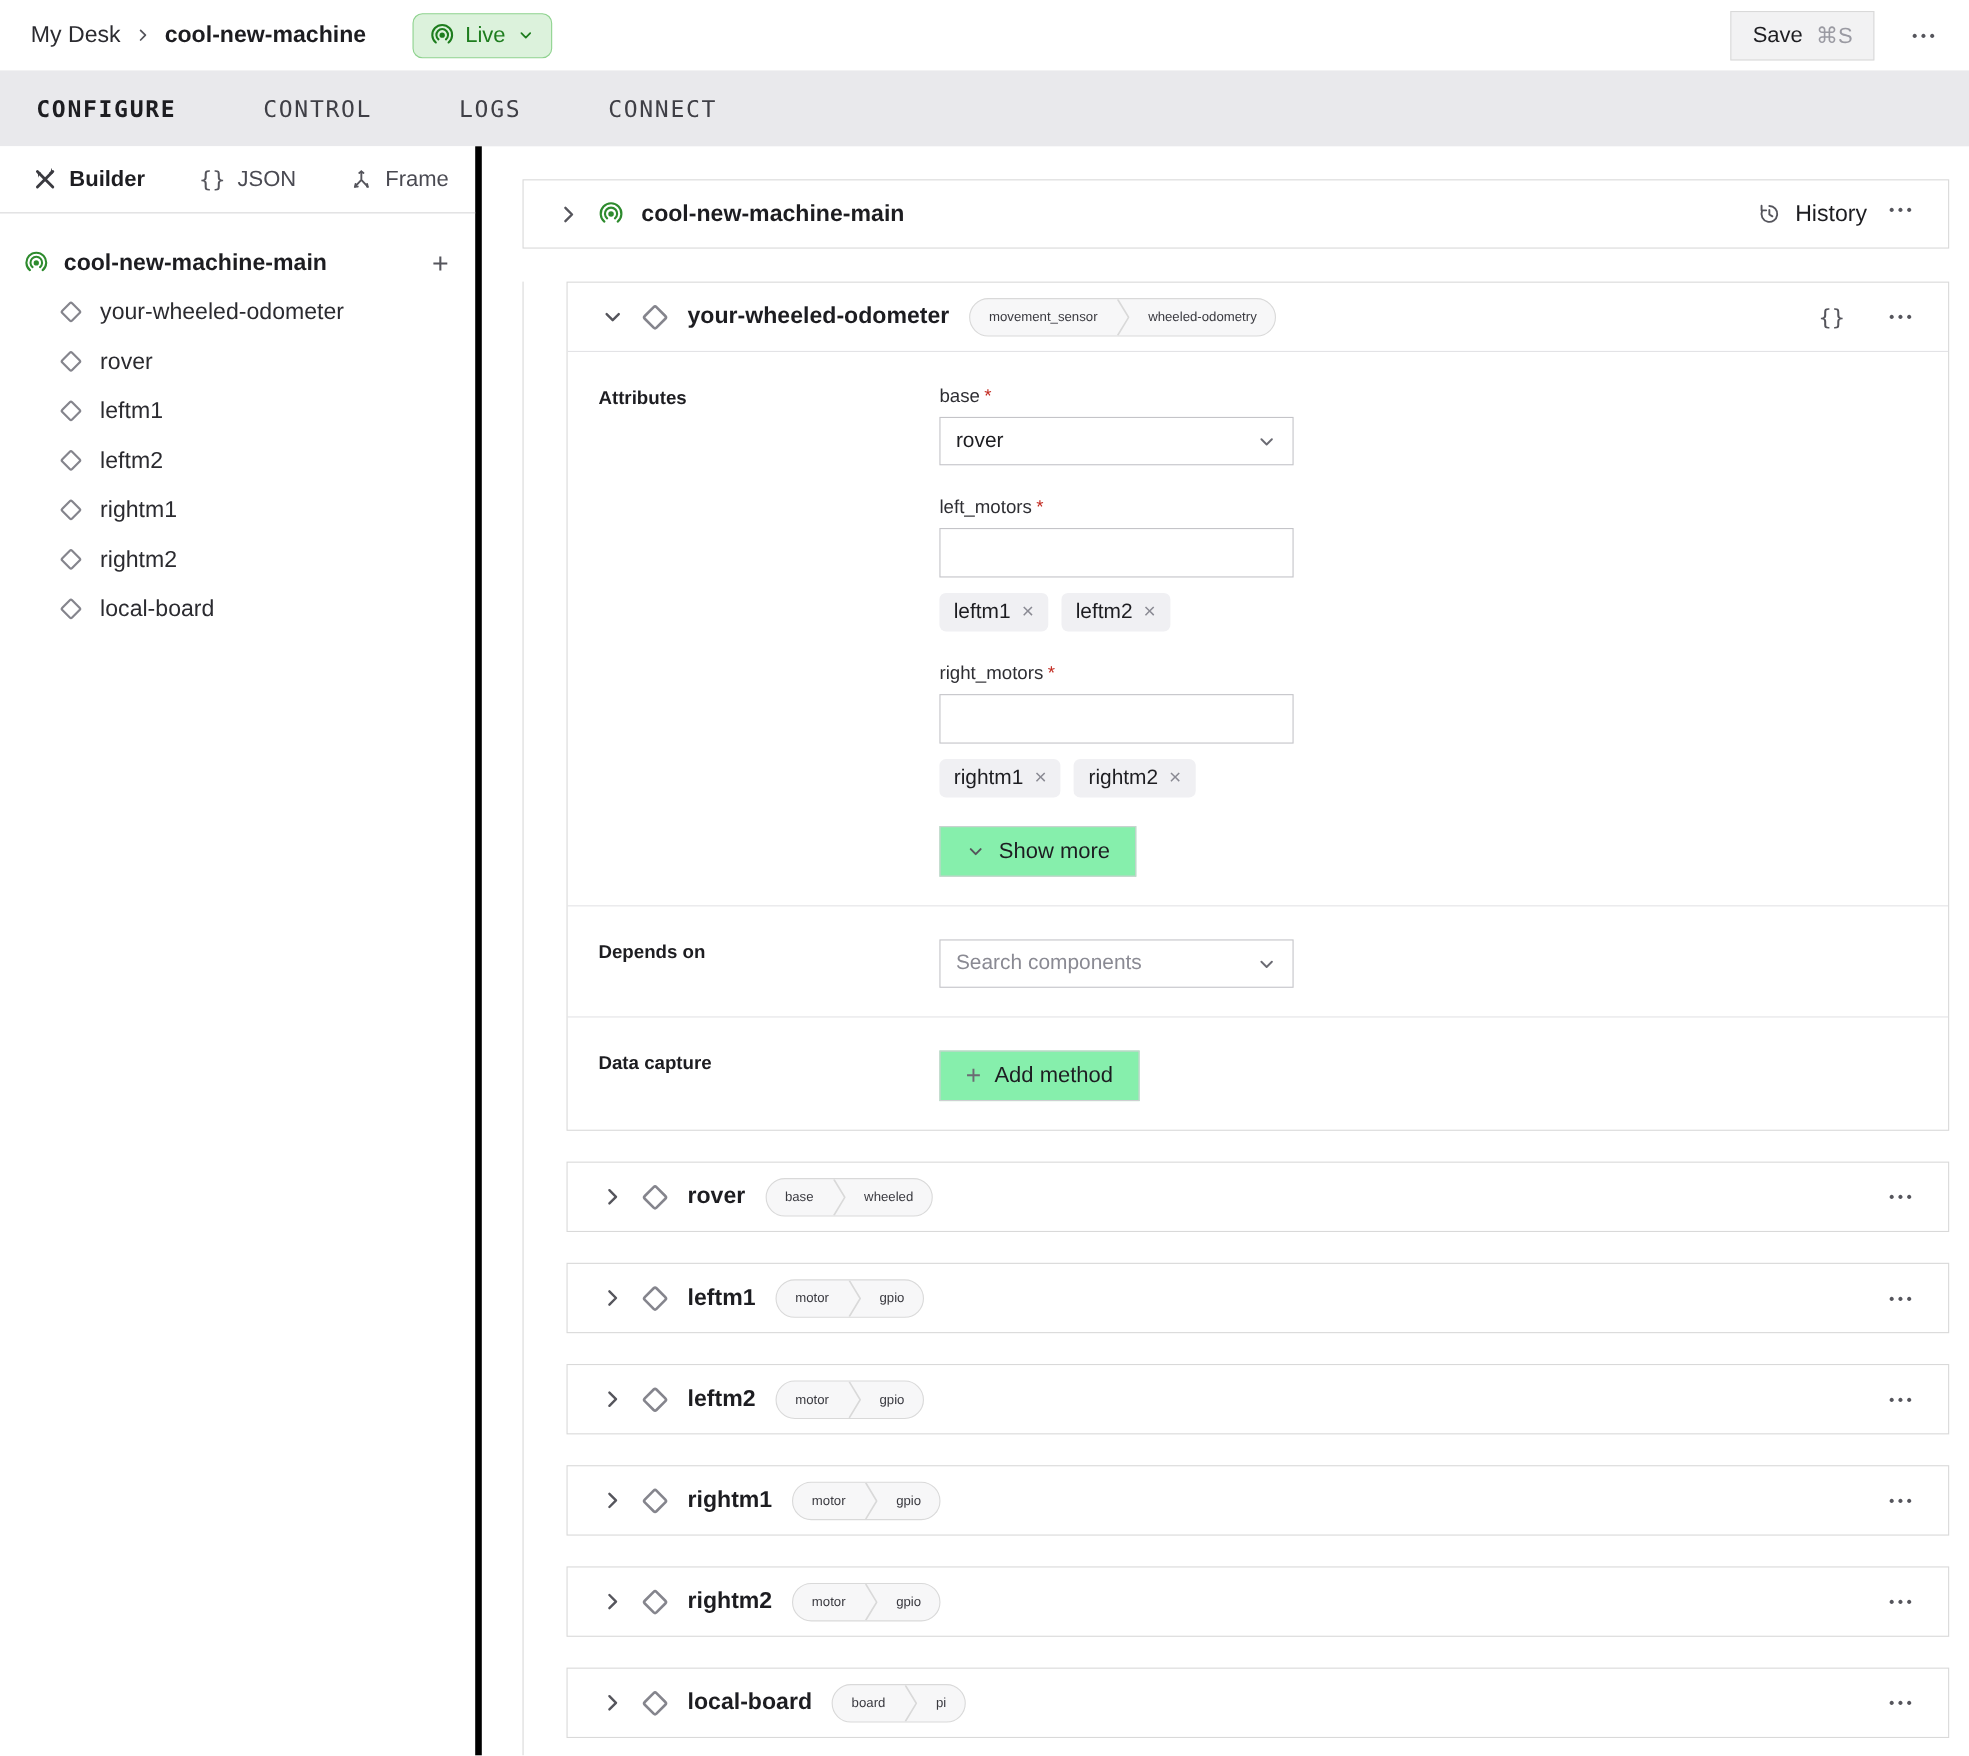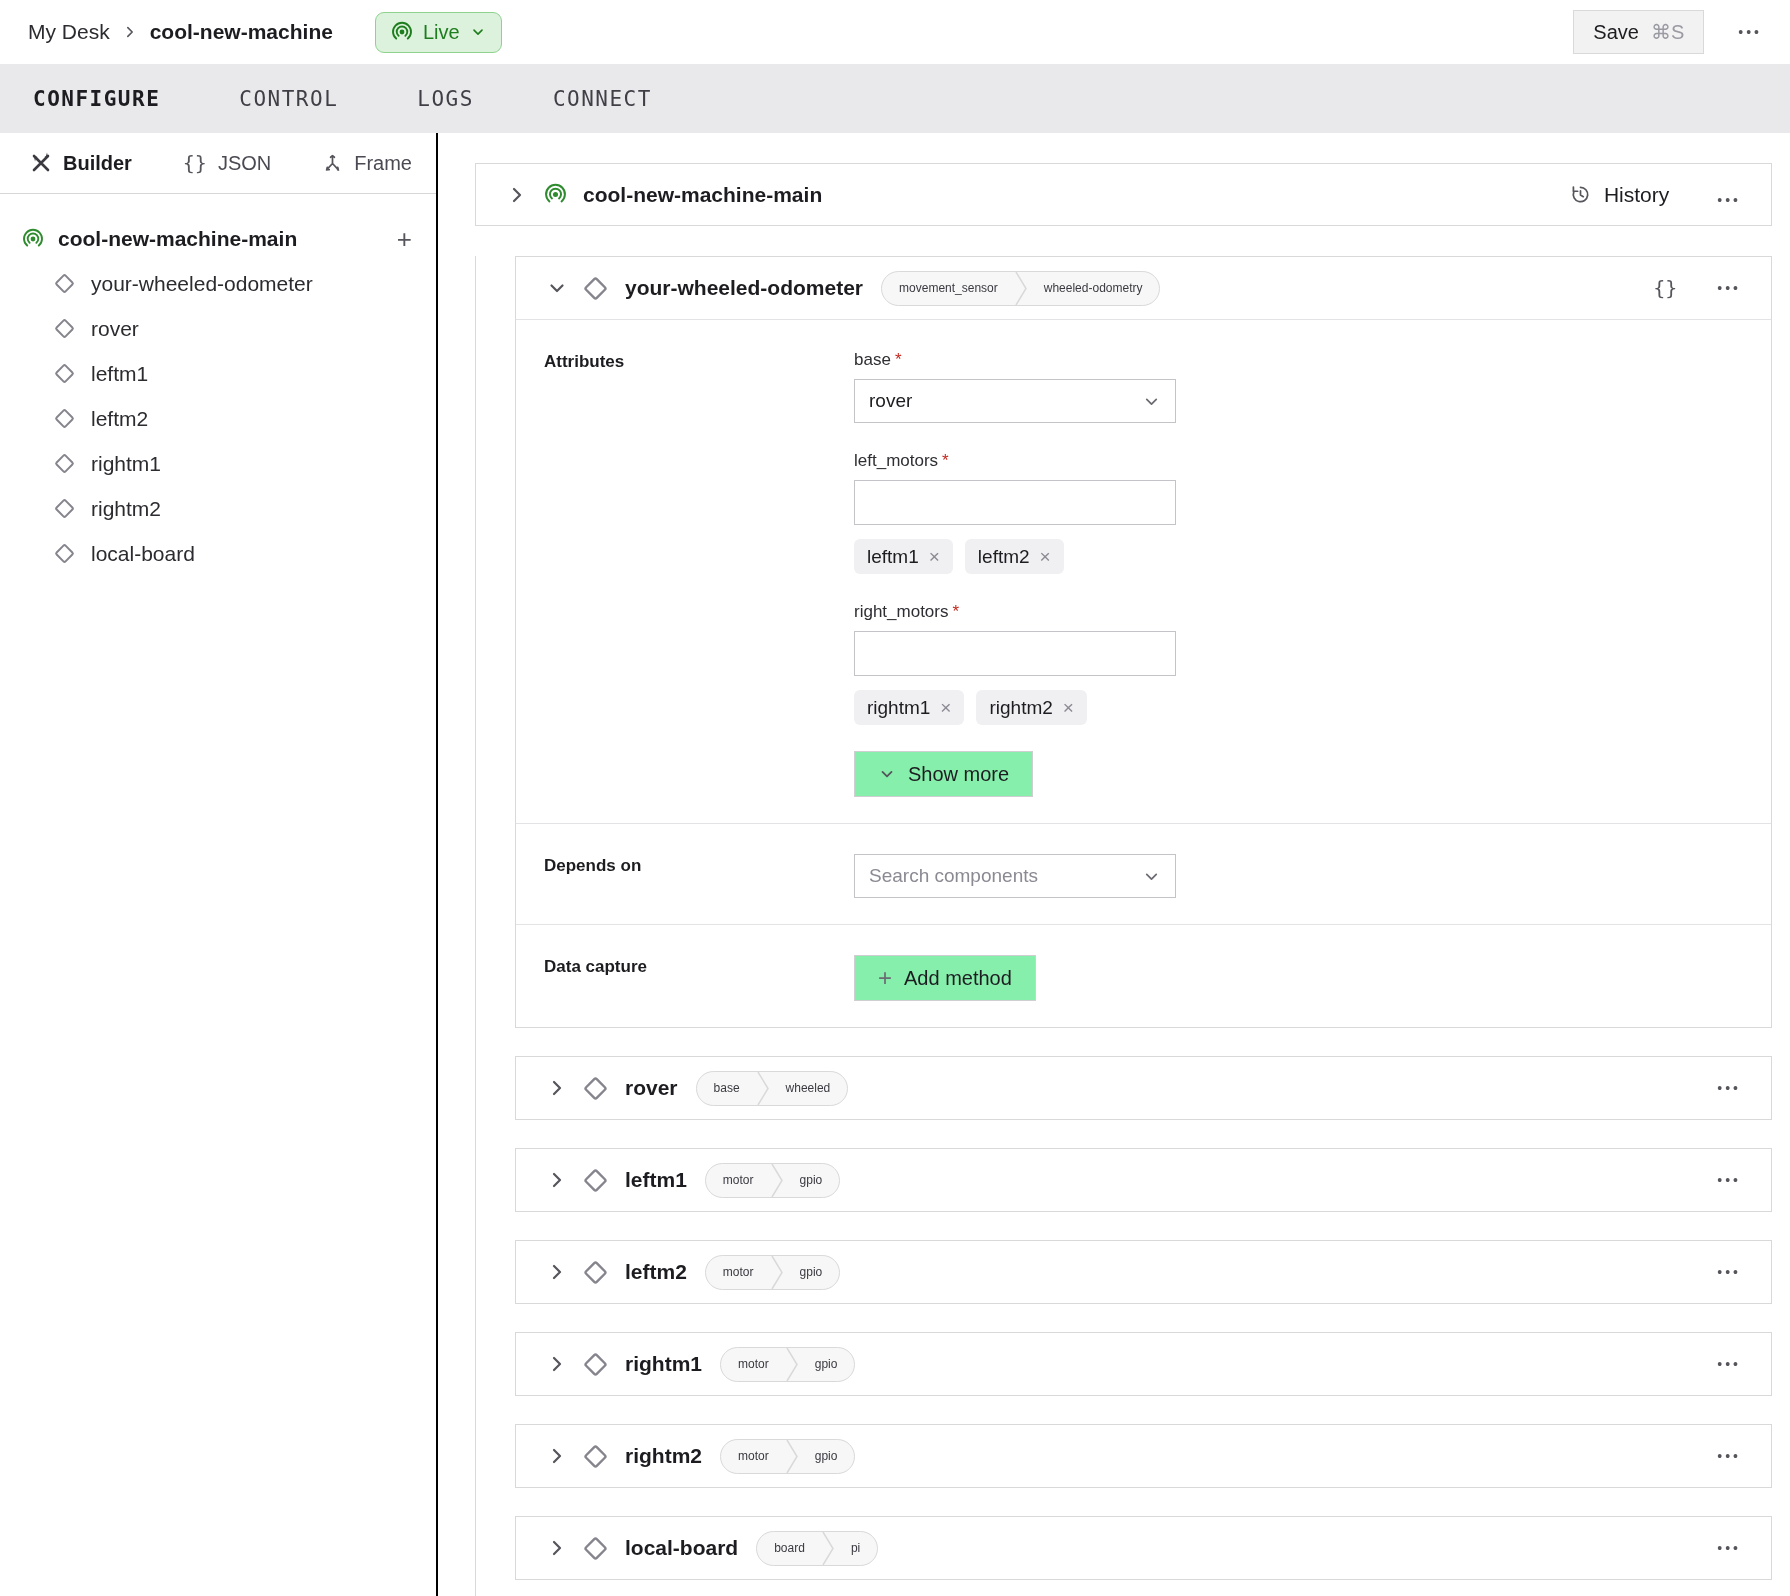--- a/index.html
+++ b/index.html
@@ -24,41 +24,41 @@
 
   
   .tab-bar { height:69px; background:#e9e9ec; display:flex; align-items:center;
     padding-left:33px; gap:79px; }
   .tab { font-family:"DejaVu Sans Mono","Liberation Mono",monospace; font-size:21px;
     letter-spacing:1.5px; color:#3f3f46; cursor:pointer; }
   .tab.active { font-weight:700; color:#1d1d21; }
 
   
   .body-row { display:flex; height:1463px; }
-  .sidebar { width:438px; border-right:2px solid #000000; background:#fff; flex:none; }
+  .sidebar { width:438px; border-right:6px solid #000000; background:#fff; flex:none; }
   .mode-row { height:61px; display:flex; align-items:center; padding:0 24px 0 30px;
     border-bottom:1px solid #d7d7d9; justify-content:space-between; }
   .mode-item { display:flex; align-items:center; gap:11px; font-size:20px; color:#4a4a52; cursor:pointer; }
   .mode-item.active { font-weight:700; color:#1d1d21; }
   .mode-braces { font-family:"DejaVu Sans Mono",monospace; font-size:20px; color:#55555c; }
 
   .tree { padding:22px 24px 0 22px; }
   .tree-machine { display:flex; align-items:center; gap:14px; height:45px; cursor:pointer; }
   .tree-machine-label { font-weight:700; font-size:21px; color:#1d1d21; flex:1; }
   .tree-plus { color:#55555c; font-size:26px; font-weight:400; cursor:pointer; line-height:1; }
   .tree-item { display:flex; align-items:center; gap:16px; height:45px; padding-left:32px;
     font-size:21px; color:#2b2b30; cursor:pointer; }
 
   
   .main { flex:1; padding:30px 18px 0 37px; overflow:hidden; }
   .card { background:#fff; border:1px solid #d9d9d9; }
 
   .machine-card { height:63px; display:flex; align-items:center; padding:0 30px 0 30px; }
   .machine-card .title { font-weight:700; font-size:21px; color:#1d1d21; margin-left:16px; }
-  .machine-card .right { margin-left:auto; display:flex; align-items:flex-end; gap:48px; }
+  .machine-card .right { margin-left:auto; display:flex; align-items:flex-start; gap:20px; }
   .history-btn { display:flex; align-items:center; gap:12px; font-size:21px; color:#1d1d21; cursor:pointer; }
 
   .cards-group { margin-top:30px; border-left:1px solid #d9d9d9; padding:0 0 20px 39px; }
 
   .card-header { height:63px; display:flex; align-items:center; padding:0 30px; }
   .card-title { font-weight:700; font-size:21px; color:#1d1d21; margin-left:17px; }
   .card-header .right { margin-left:auto; display:flex; align-items:center; gap:40px; }
   .braces-btn { font-family:"DejaVu Sans Mono",monospace; font-size:20px; color:#55555c; cursor:pointer; }
 
   .tag-pill { margin-left:18px; display:flex; align-items:center; background:#f7f7f8;

